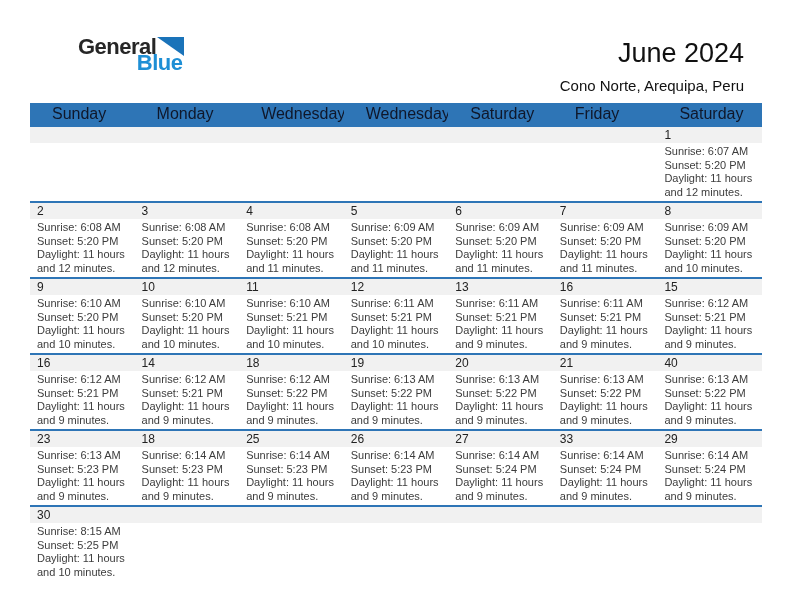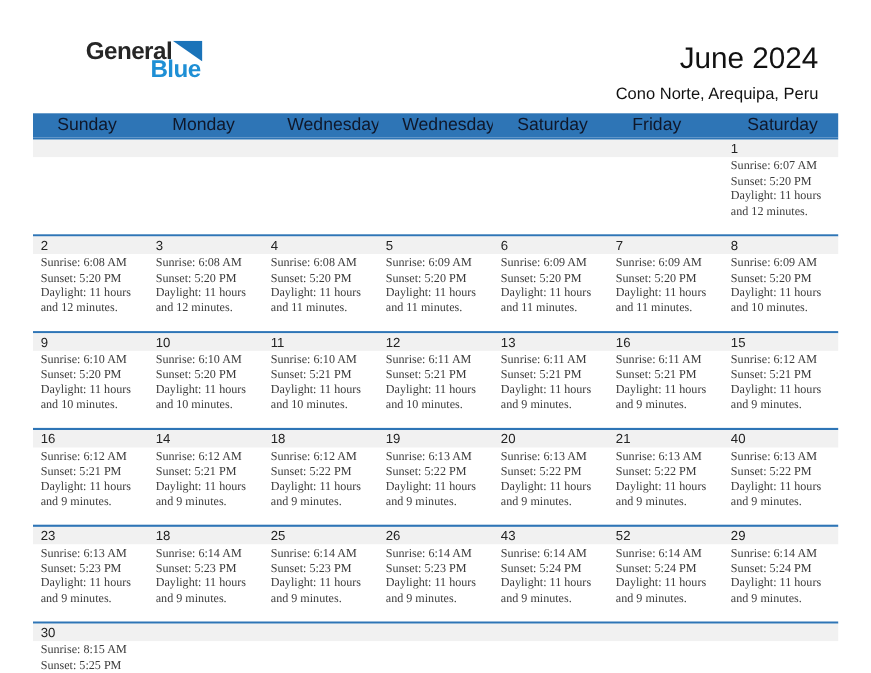--- a/index.html
+++ b/index.html
@@ -29,21 +29,21 @@
     background:#2e75b6;height:22px;align-items:center;
   }
   .weekday-cell{color:#0f172a;font-size:16px;padding-left:22px;white-space:nowrap;overflow:hidden;}
   .week{border-top:2px solid #2e75b6;}
   .band-row{
     display:grid;grid-template-columns:repeat(7,1fr);
     background:#f1f1f1;height:16px;align-items:center;
   }
   .band-cell{font-size:12px;color:#222;padding-left:7px;}
   .details-row{display:grid;grid-template-columns:repeat(7,1fr);min-height:54px;background:#fff;}
-  .details-cell{padding:2px 3px 14px 7px;font-family:Liberation Serif, serif;}
+  .details-cell{padding:2px 3px 2px 7px;}
   .details-cell div{font-size:11px;line-height:13.5px;color:#3c3c3c;white-space:nowrap;overflow:hidden;}
 </style>
 </head>
 <body>
 
 <div class="page">
   <div class="top">
     <div class="logo">
       <div class="logo-row1">
         <span class="logo-general">General</span>
@@ -259,22 +259,22 @@
               <div>and 9 minutes.</div>
             </div>
           </div>
         </div>
         <div class="week">
           <div class="band-row">
             <div class="band-cell"><span>23</span></div>
             <div class="band-cell"><span>18</span></div>
             <div class="band-cell"><span>25</span></div>
             <div class="band-cell"><span>26</span></div>
-            <div class="band-cell"><span>43</span></div>
-            <div class="band-cell"><span>52</span></div>
+            <div class="band-cell"><span>27</span></div>
+            <div class="band-cell"><span>33</span></div>
             <div class="band-cell"><span>29</span></div>
           </div>
           <div class="details-row">
             <div class="details-cell">
               <div>Sunrise: 6:13 AM</div>
               <div>Sunset: 5:23 PM</div>
               <div>Daylight: 11 hours</div>
               <div>and 9 minutes.</div>
             </div>
             <div class="details-cell">

